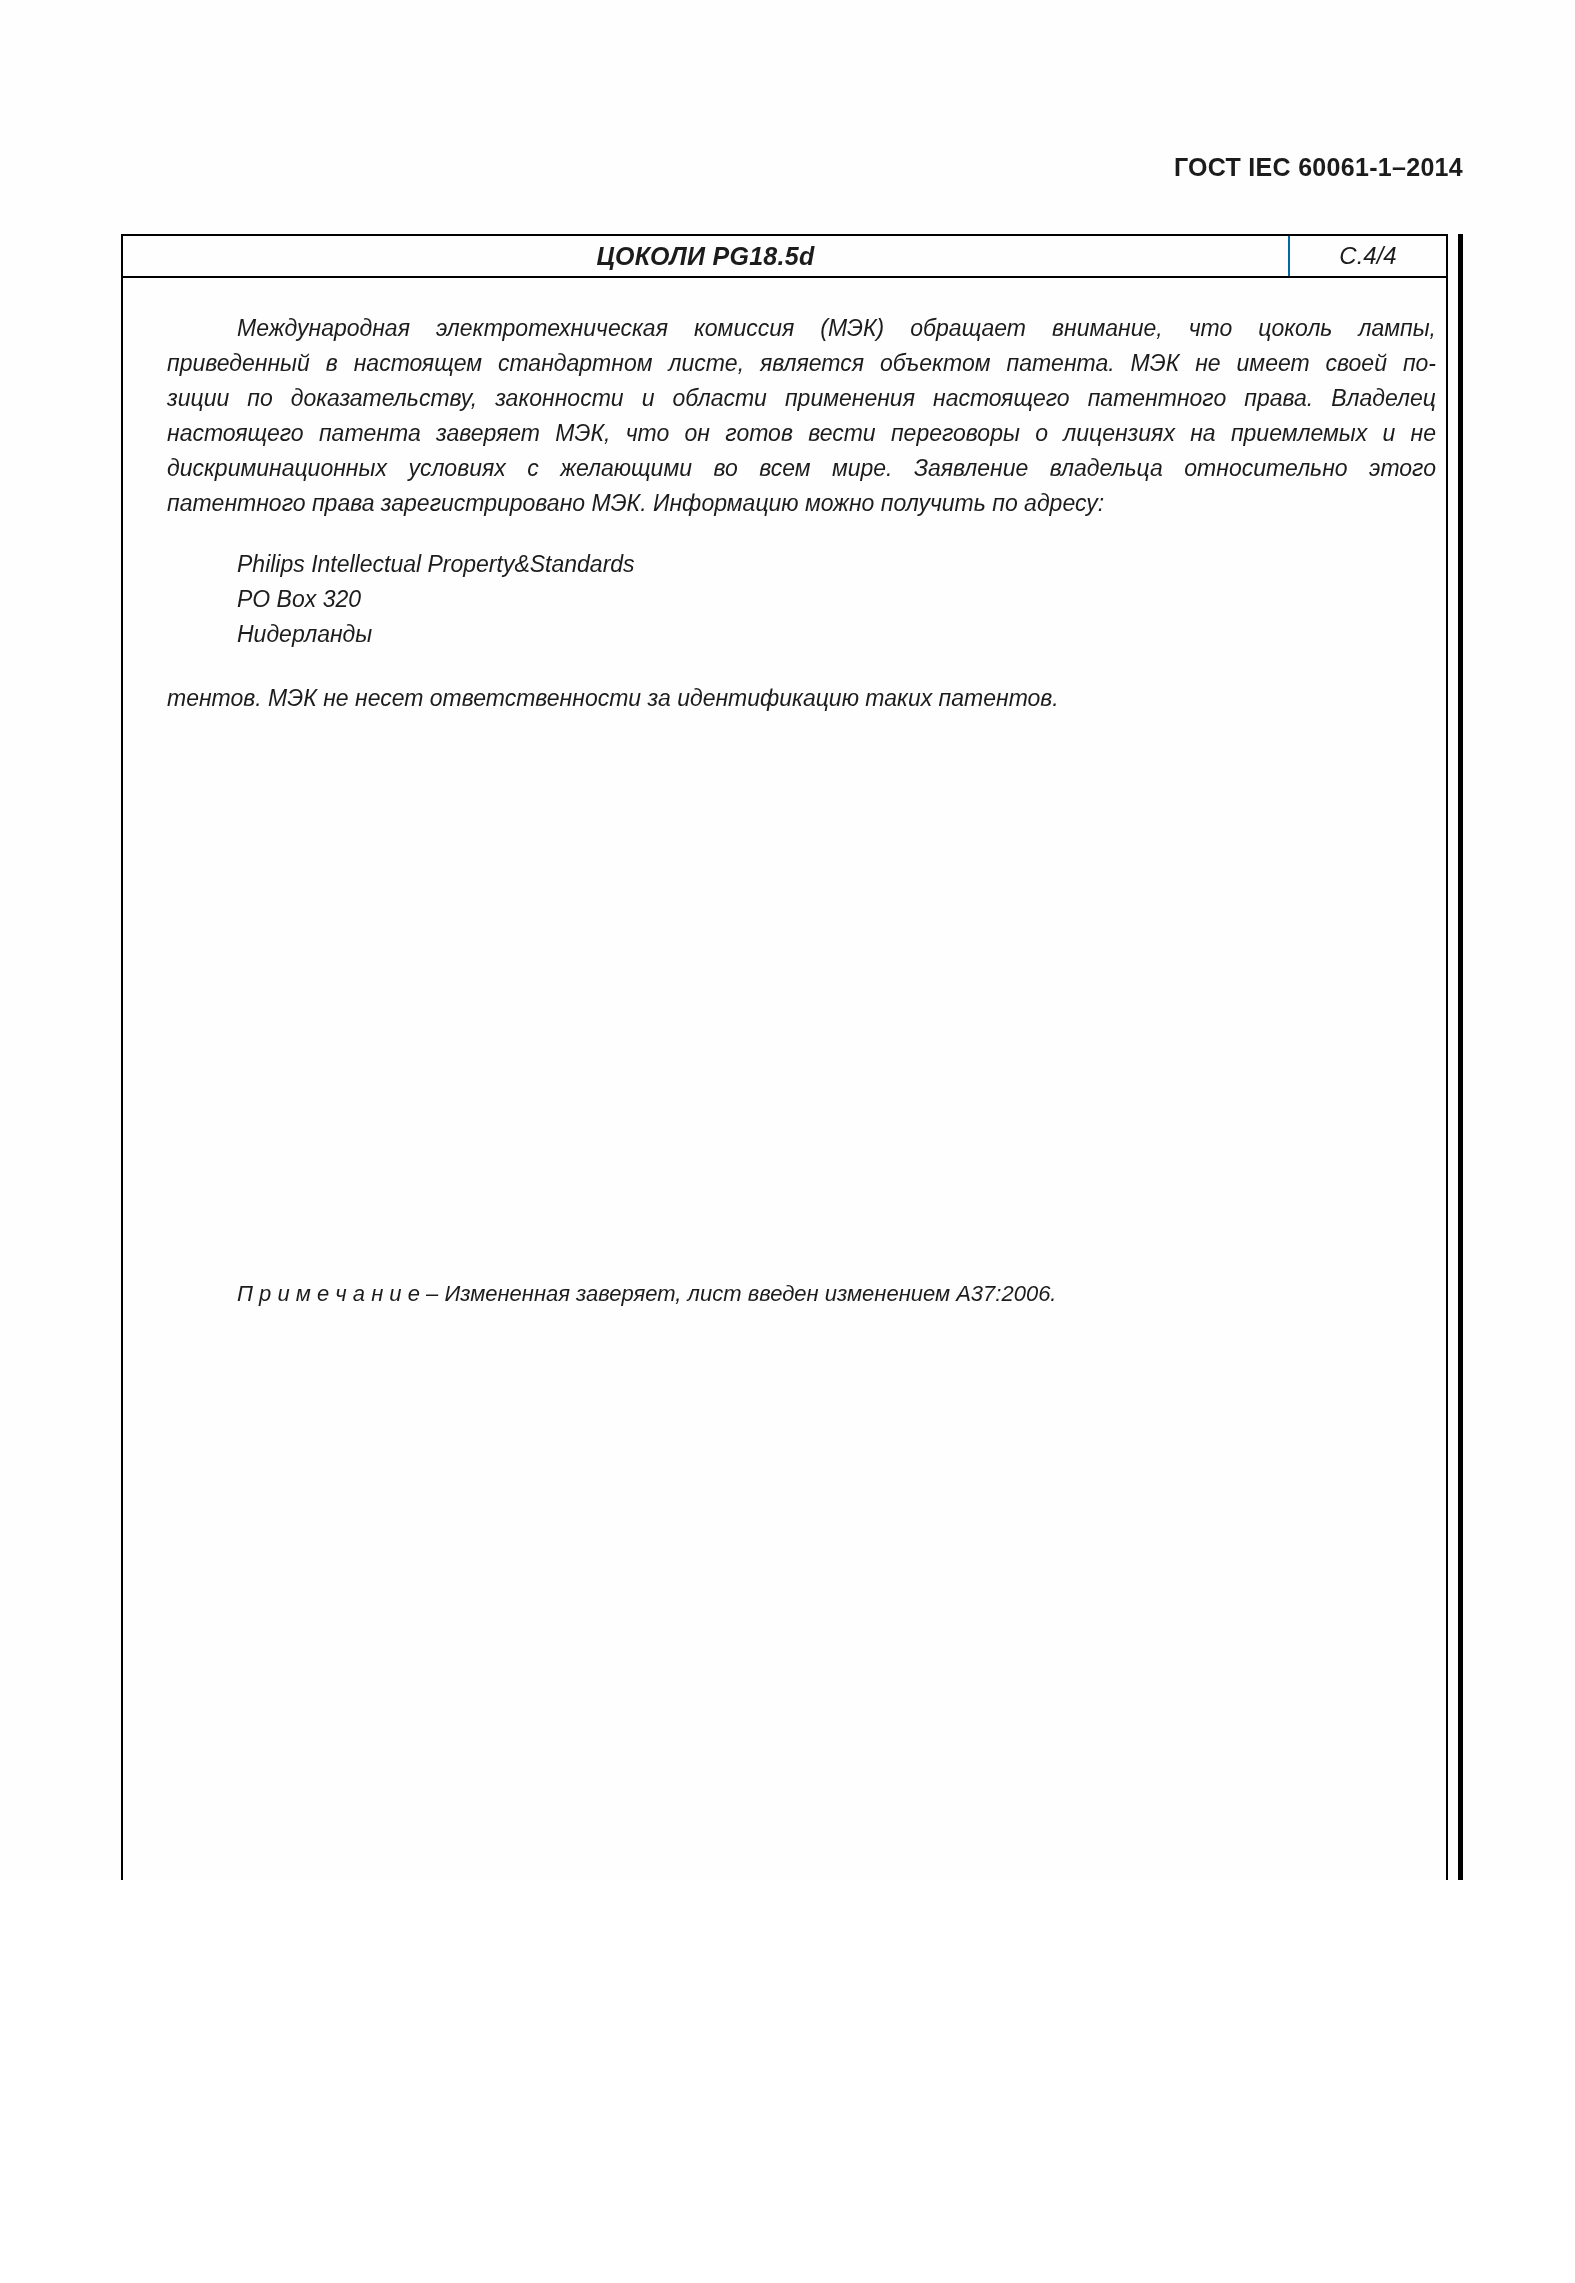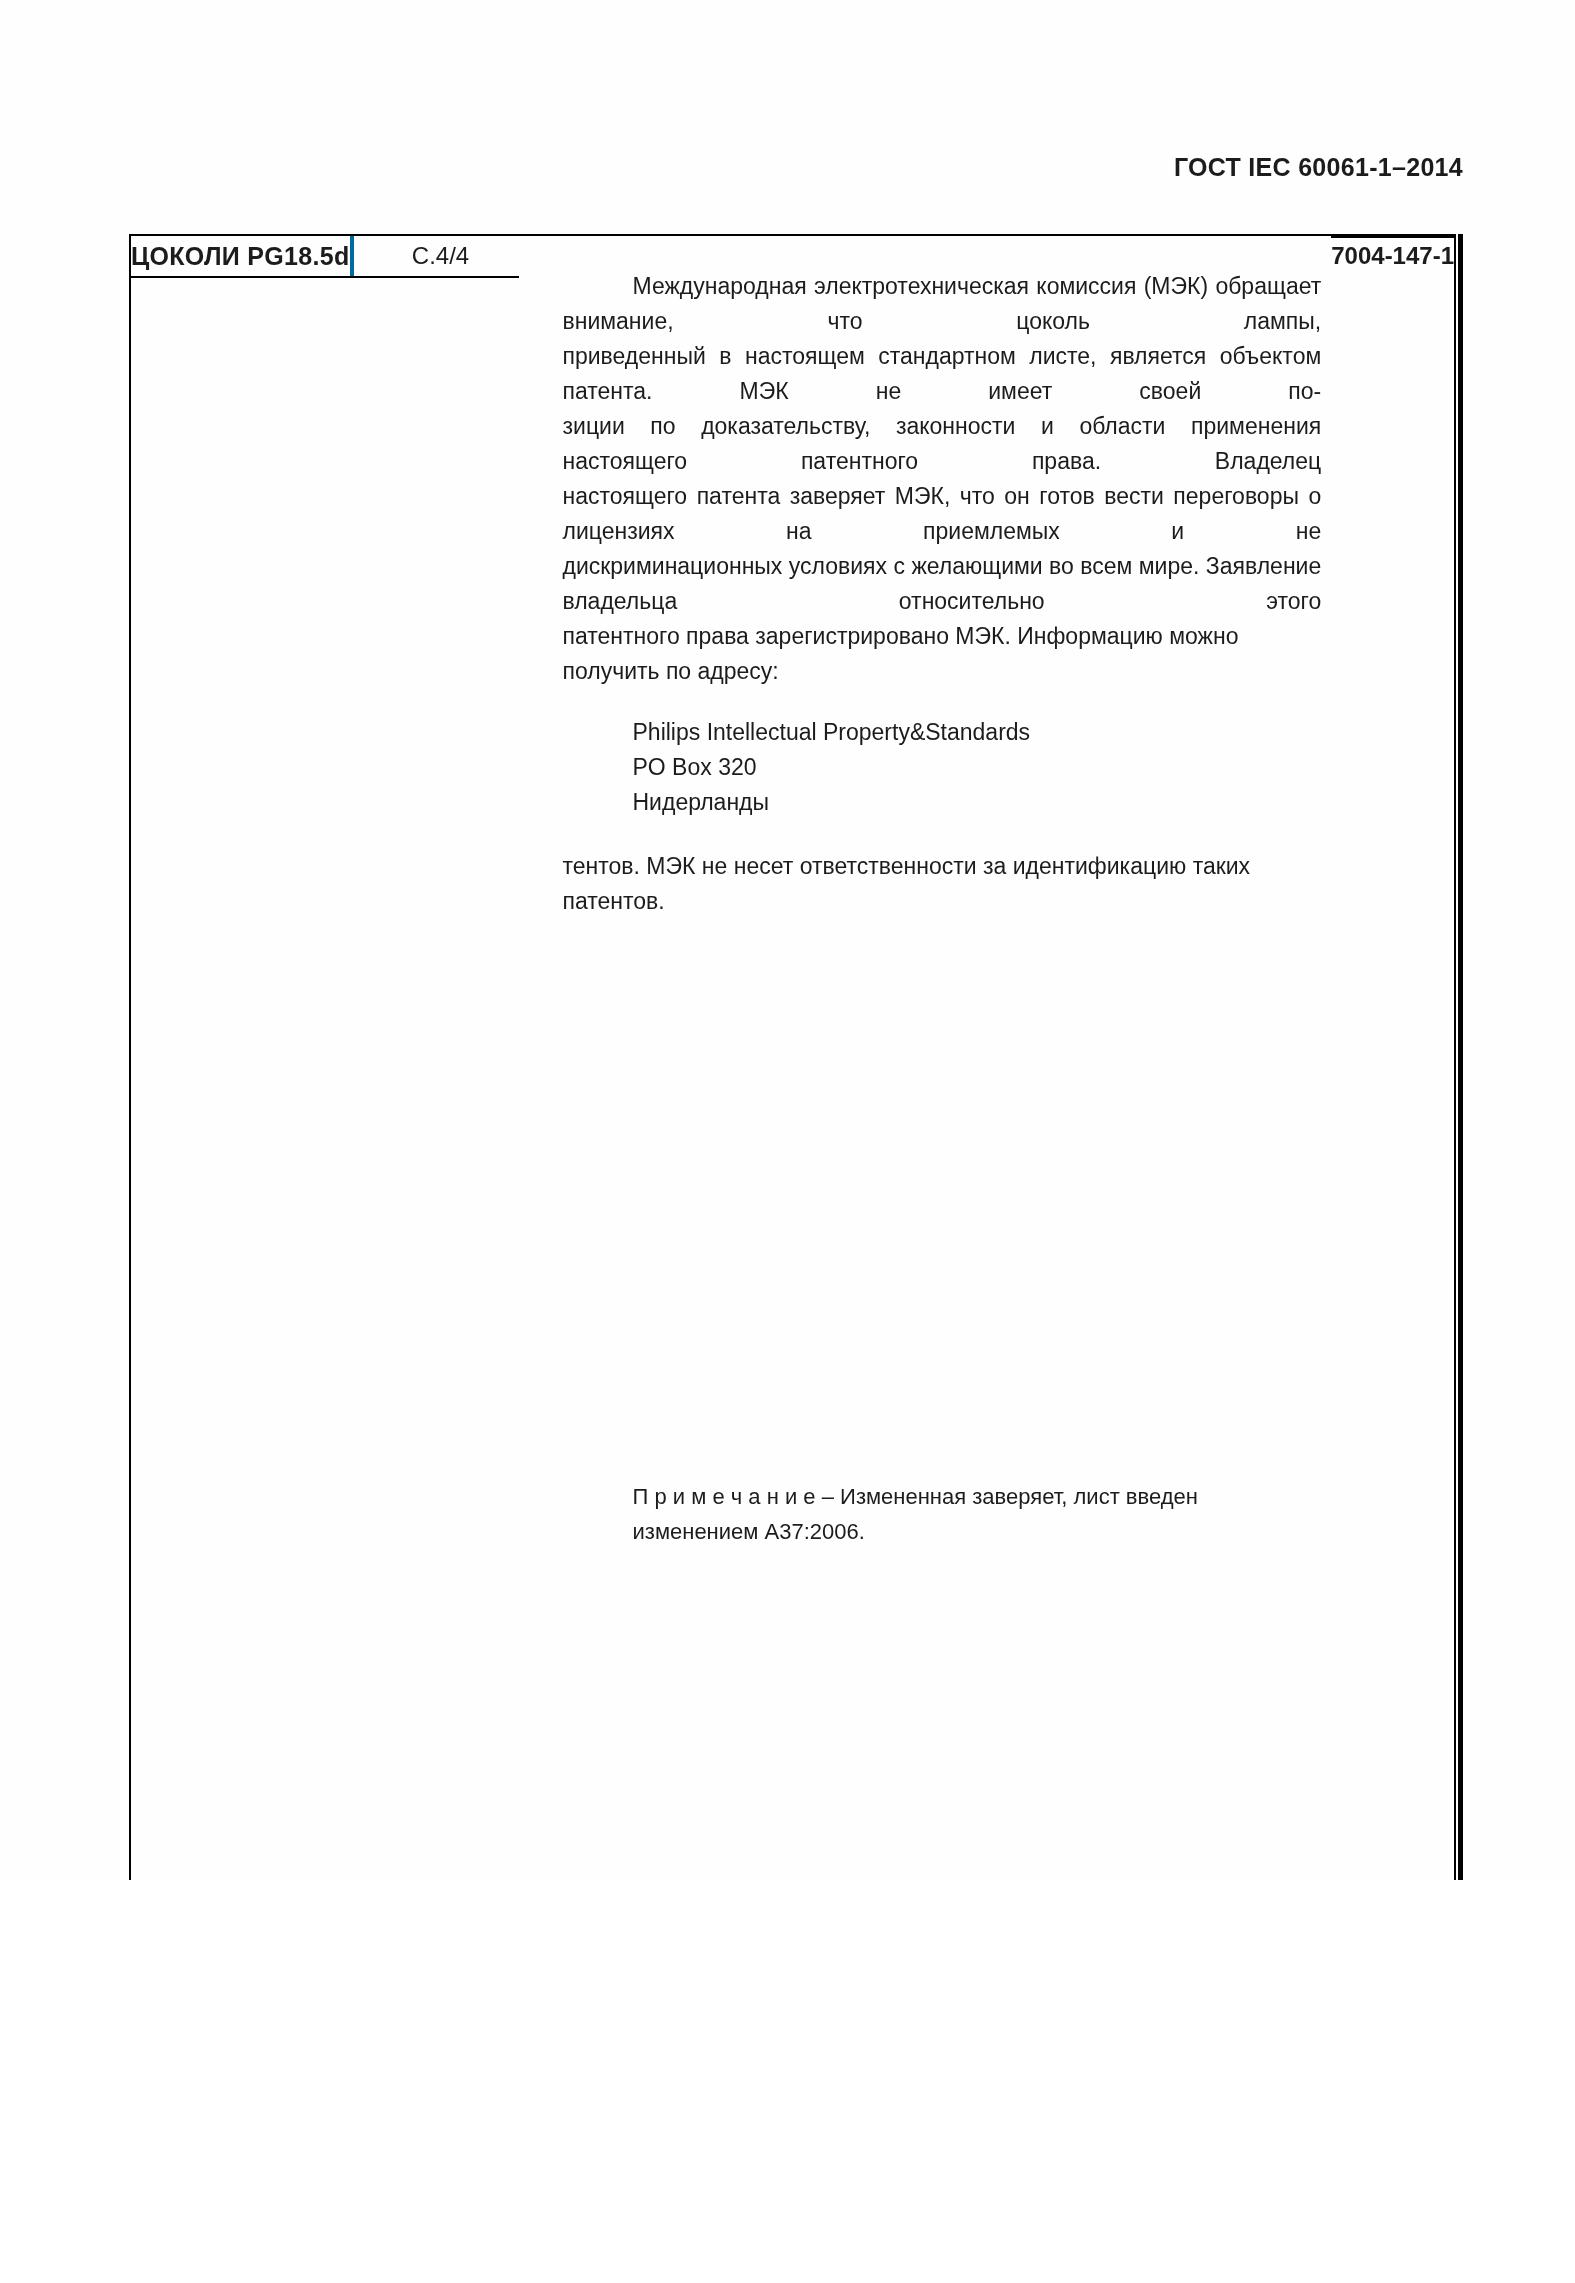--- a/index.html
+++ b/index.html
@@ -23,29 +23,30 @@
     top: 153px;
     right: 112px;
     font-size: 25px;
     font-weight: bold;
     letter-spacing: 0.3px;
   }
 
   
   .sheet-box {
     position: absolute;
-    left: 129px;
+    left: 121px;
     top: 234px;
     width: 1327px;
     height: 1859px;
     border: 2px solid #000;
     box-sizing: border-box;
     display: flex;
-    flex-direction: row;
+    flex-direction: column;
     background: #fefefe;
+    font-style: italic;
   }
 
   
   .binding-bar {
     position: absolute;
     left: 1458px;
     top: 234px;
     width: 5px;
     height: 1859px;
     background: #000;
@@ -62,26 +63,25 @@
     flex: 1 1 auto;
     display: flex;
     align-items: center;
     justify-content: center;
     font-weight: bold;
     font-size: 25px;
     letter-spacing: 0.3px;
   }
   .ref-cell {
     flex: 0 0 156px;
-    border-left: 4px solid #0369a1;
+    border-left: 2px solid #0369a1;
     display: flex;
     align-items: center;
     justify-content: center;
     font-size: 24px;
-    padding-left: 9px;
   }
 
   .sheet-body {
     flex: 1 1 auto;
     padding: 0 10px;
     font-size: 23px;
     line-height: 35px;
     overflow: hidden; 
     margin-left: 34px;
   }

